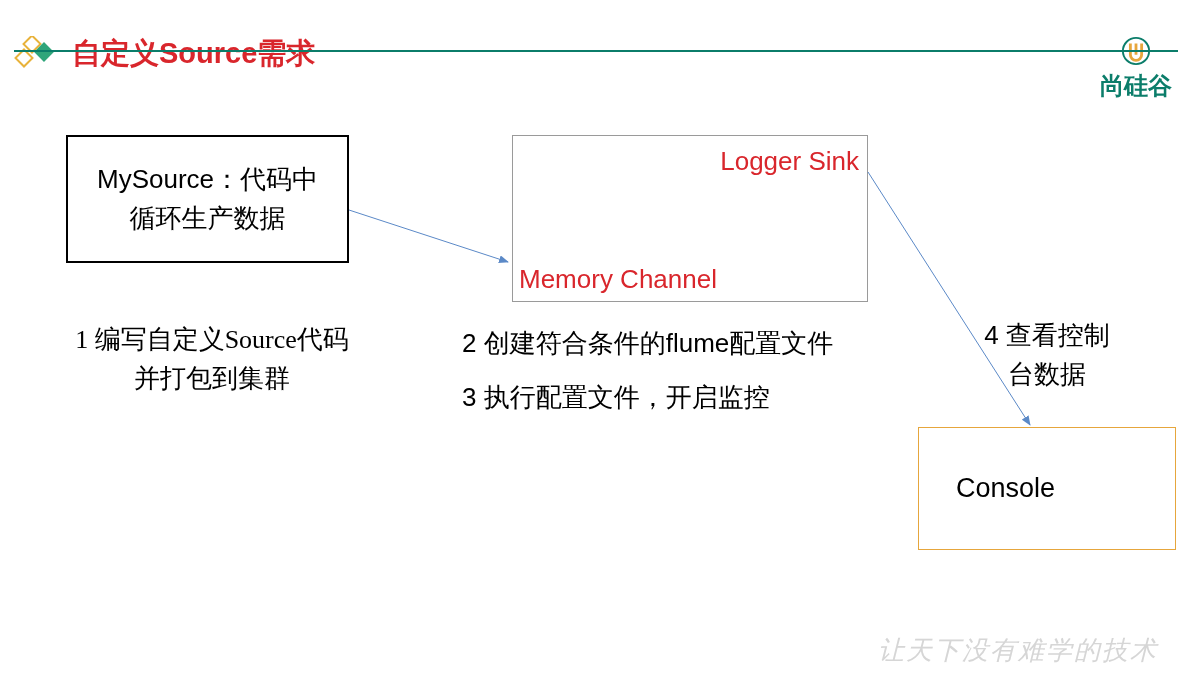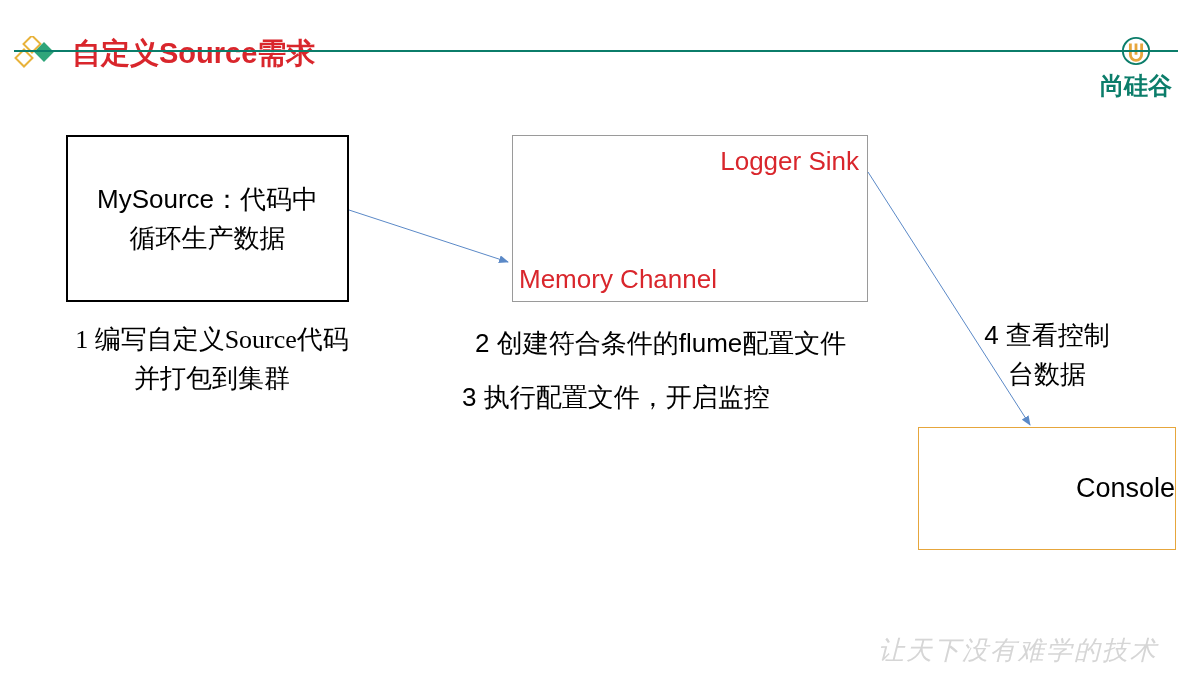--- a/index.html
+++ b/index.html
@@ -71,21 +71,21 @@
     position: absolute;
     border: 1px solid #555;
     background: #fff;
     box-sizing: border-box;
     padding-left: 37px;
   }
   .box-source {
     left: 66px;
     top: 135px;
     width: 283px;
-    height: 167px;
+    height: 128px;
     border-width: 2px;
     border-color: #000;
     display: flex;
     flex-direction: column;
     align-items: center;
     justify-content: center;
     font-size: 26px;
     color: #000;
     padding: 8px 6px;
     line-height: 1.5;
@@ -114,41 +114,40 @@
     font-size: 26px;
   }
   .box-console {
     left: 918px;
     top: 427px;
     width: 258px;
     height: 123px;
     border: 1.5px solid #e6a63c;
     display: flex;
     align-items: center;
-    justify-content: flex-end;
+    justify-content: flex-start;
     font-size: 27px;
     color: #000;
   }
   .step {
     position: absolute;
     font-size: 26px;
     color: #000;
     line-height: 1.5;
   }
   .step1 {
     left: 52px;
     top: 320px;
     width: 320px;
     text-align: center;
     font-family: Liberation Serif, serif;
   }
   .step2 {
     left: 462px;
     top: 324px;
-    margin-left: 13px;
   }
   .step3 {
     left: 462px;
     top: 378px;
   }
   .step4 {
     left: 920px;
     top: 316px;
     width: 254px;
     text-align: center;

